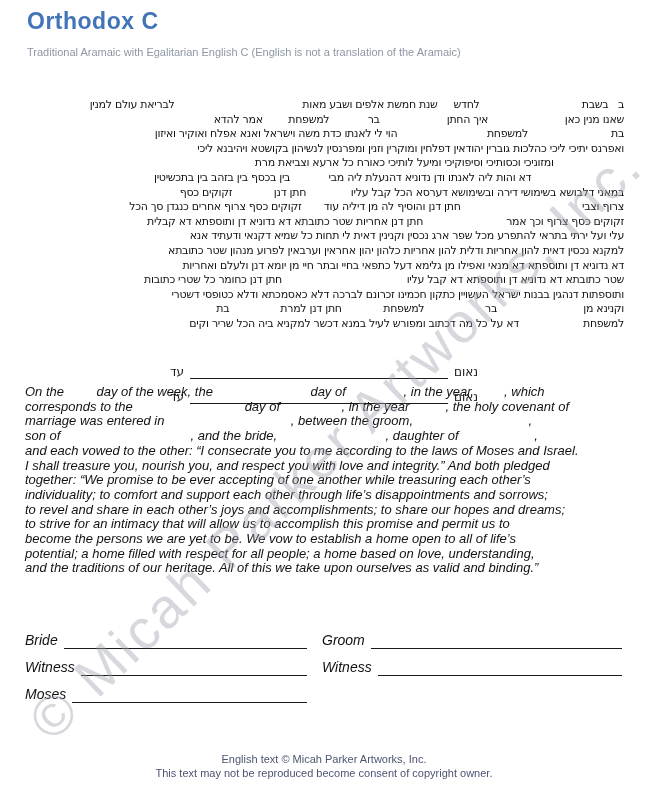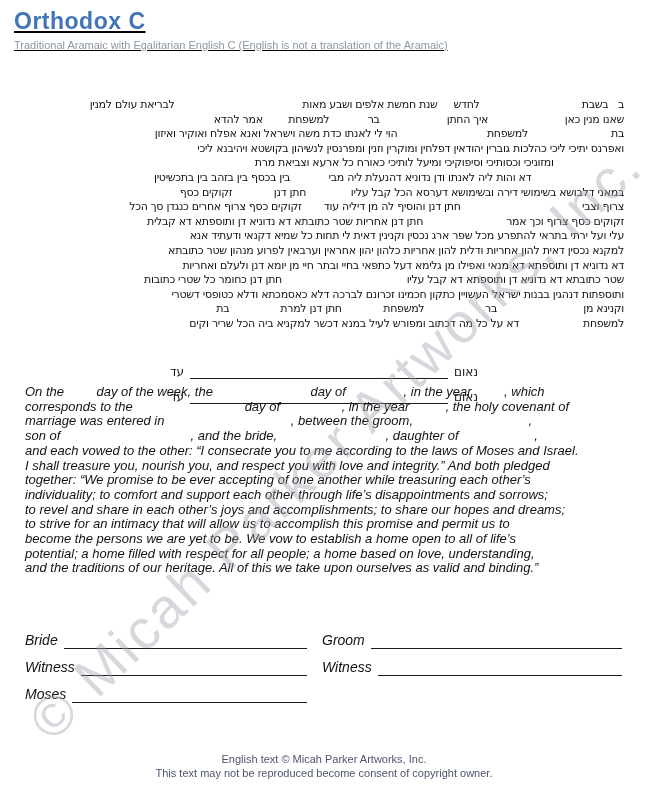--- a/index.html
+++ b/index.html
@@ -4,28 +4,28 @@
 <style>
   html,body{margin:0;padding:0;background:#ffffff;}
   .page{
     position:relative;
     width:648px;height:792px;
     background:#ffffff;
     overflow:hidden;
     font-family:"Liberation Sans",sans-serif;
   }
   
-  .hdr{position:absolute;left:14px;top:8px;width:600px;text-decoration:underline;}
+  .hdr{position:absolute;left:27px;top:8px;width:600px;}
   .title{
     font-family:"Liberation Sans",sans-serif;
     font-weight:bold;font-size:23px;line-height:26px;
     color:#4274b8;letter-spacing:0.5px;margin:0;
   }
   .subtitle{
-    font-size:11px;line-height:14px;color:#8d97a3;margin-top:4px;
+    font-size:11px;line-height:14px;color:#8d97a3;margin-top:11px;
   }
   
   .watermark{
     position:absolute;left:16px;top:706px;
     transform:rotate(-44deg);transform-origin:0 0;
     font-family:"Liberation Sans",sans-serif;
     font-size:56px;letter-spacing:3px;white-space:nowrap;
     color:rgba(158,163,175,0.42);
     pointer-events:none;z-index:5;
   }

